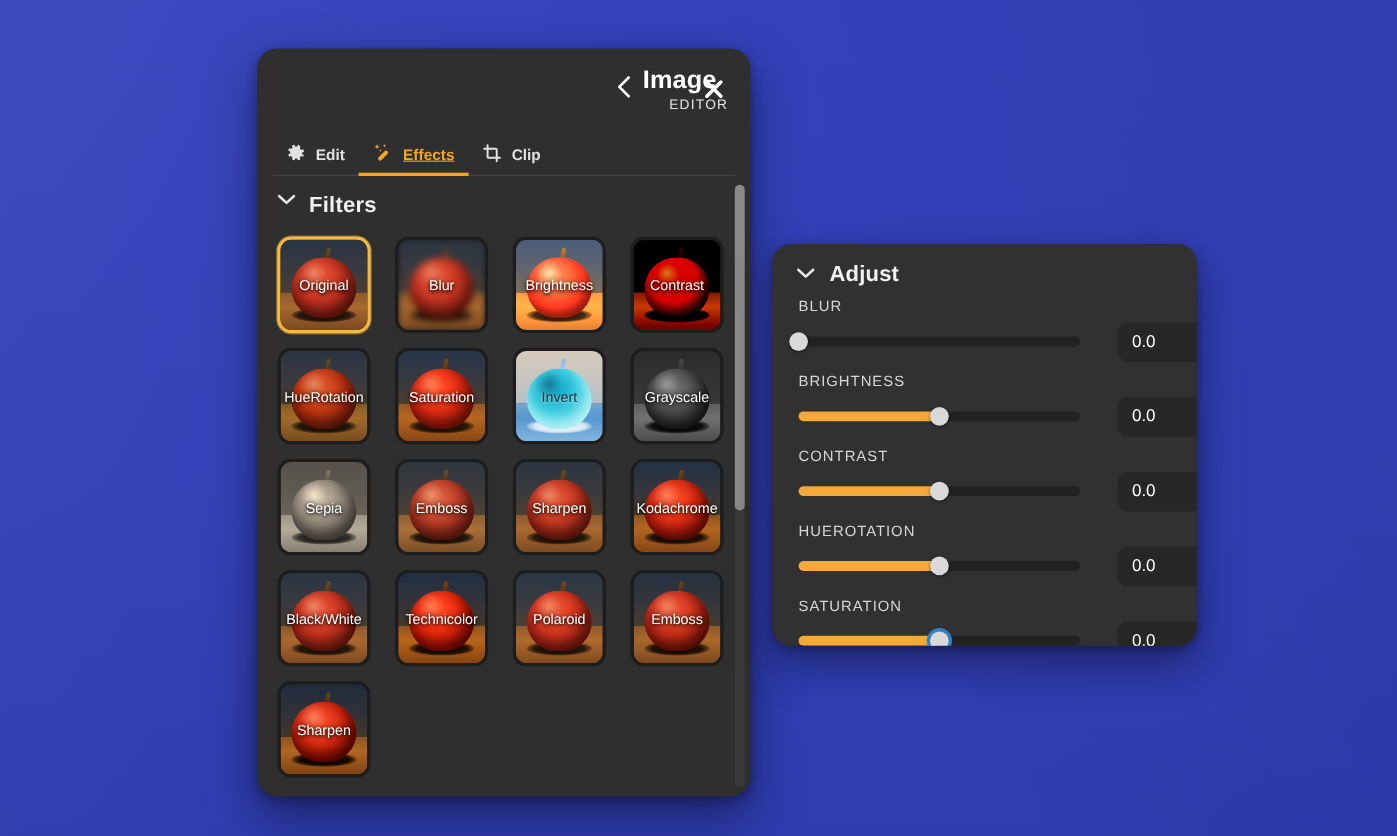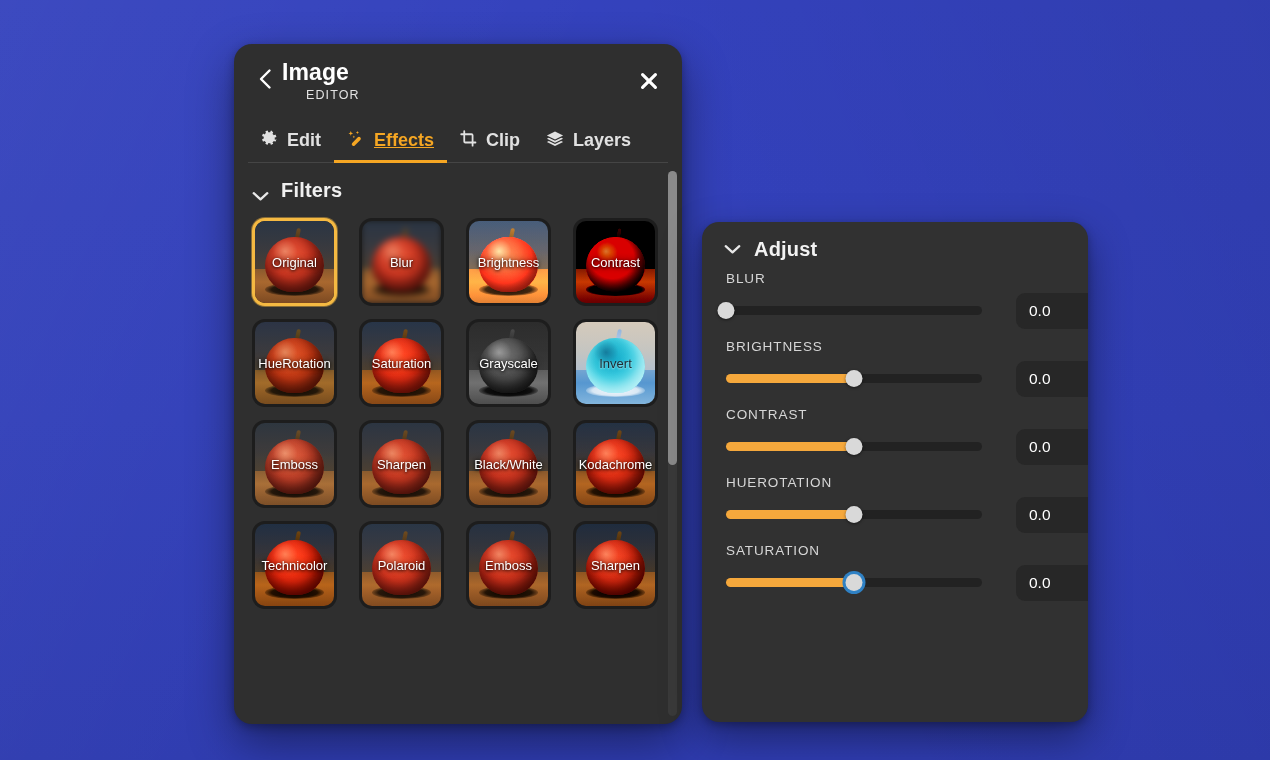--- a/index.html
+++ b/index.html
@@ -31,20 +31,21 @@
     display: flex;
     flex-direction: column;
   }
 
   .panel-header {
     position: relative;
     padding: 14px 20px 10px 20px;
     flex: 0 0 auto;
     display: flex;
     align-items: flex-start;
+    justify-content: flex-end;
   }
 
   #back-arrow {
     width: 22px; height: 34px;
     display: flex; align-items: center; justify-content: center;
     margin-right: 6px;
     margin-top: 4px;
     cursor: pointer;
   }
   #back-arrow svg { display: block; }
@@ -88,27 +89,27 @@
   .tabs-row::after {
     content: "";
     position: absolute;
     left: 14px; right: 14px; bottom: 0;
     height: 1px;
     background: #454545;
   }
 
   .tab {
     display: flex;
-    align-items: flex-start;
+    align-items: flex-end;
     gap: 9px;
     padding: 8px 13px 12px 13px;
     cursor: pointer;
     position: relative;
     color: #e1e1e1;
-    font-size: 18px;
+    font-size: 14px;
     font-weight: bold;
     white-space: nowrap;
   }
   .tab .tab-icon { display: flex; align-items: center; }
   .tab.active { color: #f5a623; text-decoration: underline; }
   .tab.active::after {
     content: "";
     position: absolute;
     left: 0; right: 0; bottom: 0;
     height: 3px;
@@ -119,21 +120,21 @@
   
   .panel-body {
     flex: 1 1 auto;
     position: relative;
     overflow: hidden;
     padding: 0 0 0 0;
   }
 
   .section-header {
     display: flex;
-    align-items: flex-end;
+    align-items: flex-start;
     gap: 12px;
     padding: 16px 0 0 18px;
   }
   .section-header .chev { display: flex; align-items: center; }
   .section-title {
     color: #f0f0f0;
     font-size: 20px;
     font-weight: bold;
     letter-spacing: 0.2px;
   }
@@ -256,21 +257,21 @@
     width: 9px;
     height: 54%;
     border-radius: 5px;
     background: #8a8a8a;
   }
 
   
   #adjust-panel {
     position: absolute;
     left: 702px; top: 222px;
-    width: 386px; height: 500px;
+    width: 386px; height: 365px;
     background: #313131;
     border-radius: 17px;
     box-shadow: 0 16px 40px rgba(0,0,0,0.40), 0 3px 9px rgba(0,0,0,0.28);
     overflow: hidden;
   }
 
   .adjust-header {
     display: flex;
     align-items: center;
     gap: 13px;
@@ -392,30 +393,20 @@
     <div class="tab">
       <span class="tab-icon">
         <svg width="17" height="17" viewBox="0 0 20 20">
           <path fill="none" stroke="#e1e1e1" stroke-width="2.1" stroke-linecap="round" d="M5 1.3 V13.4 A1.3 1.3 0 0 0 6.3 14.7 H18.2"></path>
           <path fill="none" stroke="#e1e1e1" stroke-width="2.1" stroke-linecap="round" d="M1.4 5 H13.5 A1.3 1.3 0 0 1 14.8 6.3 V18.4"></path>
         </svg>
       </span>
       <span>Clip</span>
     </div>
 
-    <div class="tab">
-      <span class="tab-icon">
-        <svg width="18" height="18" viewBox="0 0 20 20">
-          <path fill="#e1e1e1" d="M10 1.6 L19 6.1 L10 10.6 L1 6.1z"></path>
-          <path fill="#e1e1e1" d="M10 12.0 L3.1 8.55 L1 9.6 L10 14.1 L19 9.6 L16.9 8.55z"></path>
-          <path fill="#e1e1e1" d="M10 15.6 L3.1 12.15 L1 13.2 L10 17.7 L19 13.2 L16.9 12.15z"></path>
-        </svg>
-      </span>
-      <span>Layers</span>
-    </div>
 
   </div>
 
   <div class="panel-body">
 
     <div class="section-header">
       <span class="chev">
         <svg width="17" height="11" viewBox="0 0 18 11">
           <path d="M1.8 2 L9 8.6 L16.2 2" fill="none" stroke="#e8e8e8" stroke-width="2.4" stroke-linecap="round" stroke-linejoin="round"></path>
         </svg>
@@ -477,39 +468,49 @@
         <div class="filter-tile fx-saturate">
           <div class="thumb-art">
             <div class="bg-wall"></div>
             <div class="bg-table"></div>
             <div class="shadow-blob"></div>
             <div class="apple-stem"></div>
             <div class="apple-body"></div>
           </div>
           <div class="thumb-label">Saturation</div>
         </div>
+        <div class="filter-tile fx-invert">
+          <div class="thumb-art">
+            <div class="bg-wall"></div>
+            <div class="bg-table"></div>
+            <div class="shadow-blob"></div>
+            <div class="apple-stem"></div>
+            <div class="apple-body"></div>
+          </div>
+          <div class="thumb-label dark">Invert</div>
+        </div>
         <div class="filter-tile fx-gray">
           <div class="thumb-art">
             <div class="bg-wall"></div>
             <div class="bg-table"></div>
             <div class="shadow-blob"></div>
             <div class="apple-stem"></div>
             <div class="apple-body"></div>
           </div>
           <div class="thumb-label">Grayscale</div>
         </div>
-        <div class="filter-tile fx-invert">
-          <div class="thumb-art">
-            <div class="bg-wall"></div>
-            <div class="bg-table"></div>
-            <div class="shadow-blob"></div>
-            <div class="apple-stem"></div>
-            <div class="apple-body"></div>
-          </div>
-          <div class="thumb-label dark">Invert</div>
+        <div class="filter-tile fx-sepia">
+          <div class="thumb-art">
+            <div class="bg-wall"></div>
+            <div class="bg-table"></div>
+            <div class="shadow-blob"></div>
+            <div class="apple-stem"></div>
+            <div class="apple-body"></div>
+          </div>
+          <div class="thumb-label">Sepia</div>
         </div>
         <div class="filter-tile fx-vintage">
           <div class="thumb-art">
             <div class="bg-wall"></div>
             <div class="bg-table"></div>
             <div class="shadow-blob"></div>
             <div class="apple-stem"></div>
             <div class="apple-body"></div>
           </div>
           <div class="thumb-label">Emboss</div>
@@ -517,39 +518,39 @@
         <div class="filter-tile fx-brownie">
           <div class="thumb-art">
             <div class="bg-wall"></div>
             <div class="bg-table"></div>
             <div class="shadow-blob"></div>
             <div class="apple-stem"></div>
             <div class="apple-body"></div>
           </div>
           <div class="thumb-label">Sharpen</div>
         </div>
+        <div class="filter-tile fx-koda">
+          <div class="thumb-art">
+            <div class="bg-wall"></div>
+            <div class="bg-table"></div>
+            <div class="shadow-blob"></div>
+            <div class="apple-stem"></div>
+            <div class="apple-body"></div>
+          </div>
+          <div class="thumb-label">Kodachrome</div>
+        </div>
         <div class="filter-tile fx-bw">
           <div class="thumb-art">
             <div class="bg-wall"></div>
             <div class="bg-table"></div>
             <div class="shadow-blob"></div>
             <div class="apple-stem"></div>
             <div class="apple-body"></div>
           </div>
           <div class="thumb-label">Black/White</div>
-        </div>
-        <div class="filter-tile fx-koda">
-          <div class="thumb-art">
-            <div class="bg-wall"></div>
-            <div class="bg-table"></div>
-            <div class="shadow-blob"></div>
-            <div class="apple-stem"></div>
-            <div class="apple-body"></div>
-          </div>
-          <div class="thumb-label">Kodachrome</div>
         </div>
         <div class="filter-tile fx-techni">
           <div class="thumb-art">
             <div class="bg-wall"></div>
             <div class="bg-table"></div>
             <div class="shadow-blob"></div>
             <div class="apple-stem"></div>
             <div class="apple-body"></div>
           </div>
           <div class="thumb-label">Technicolor</div>

